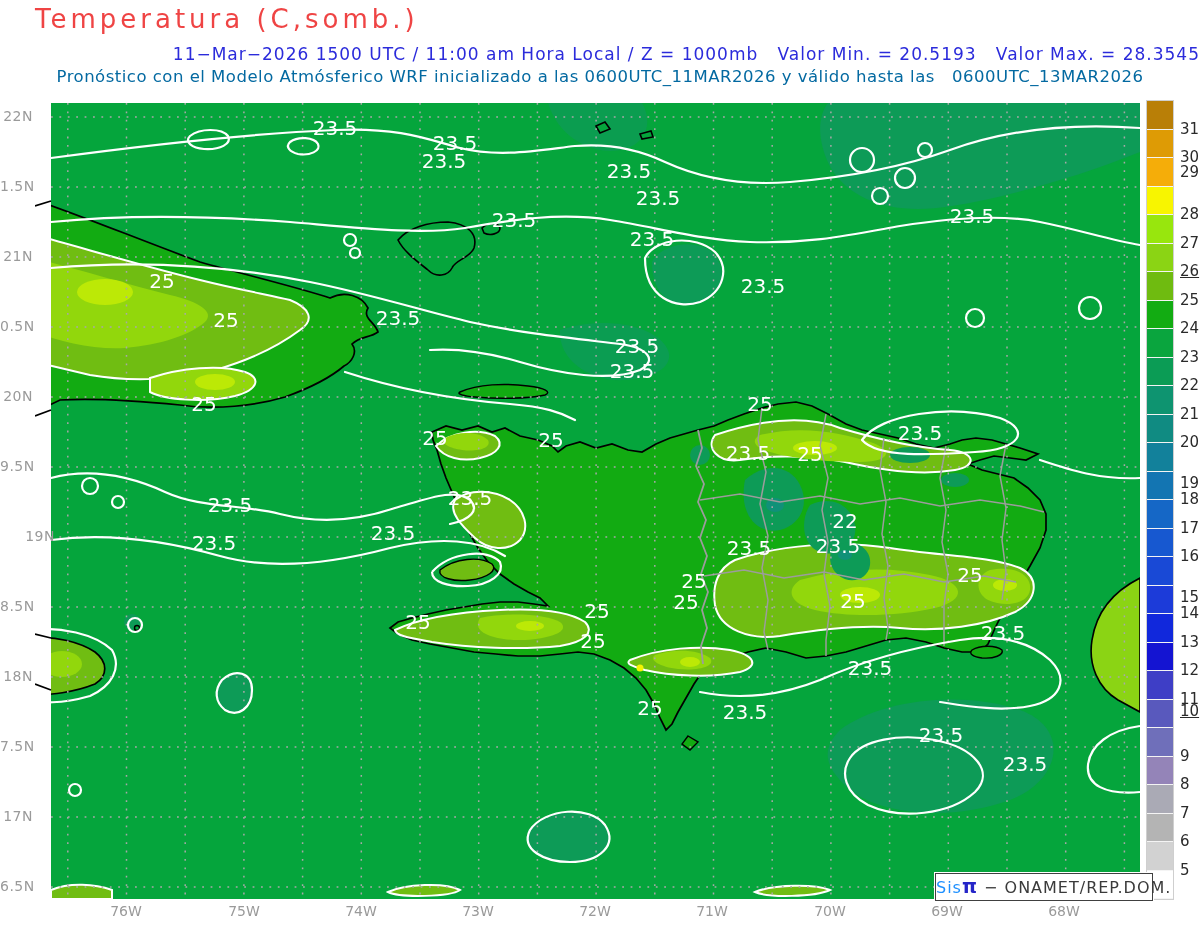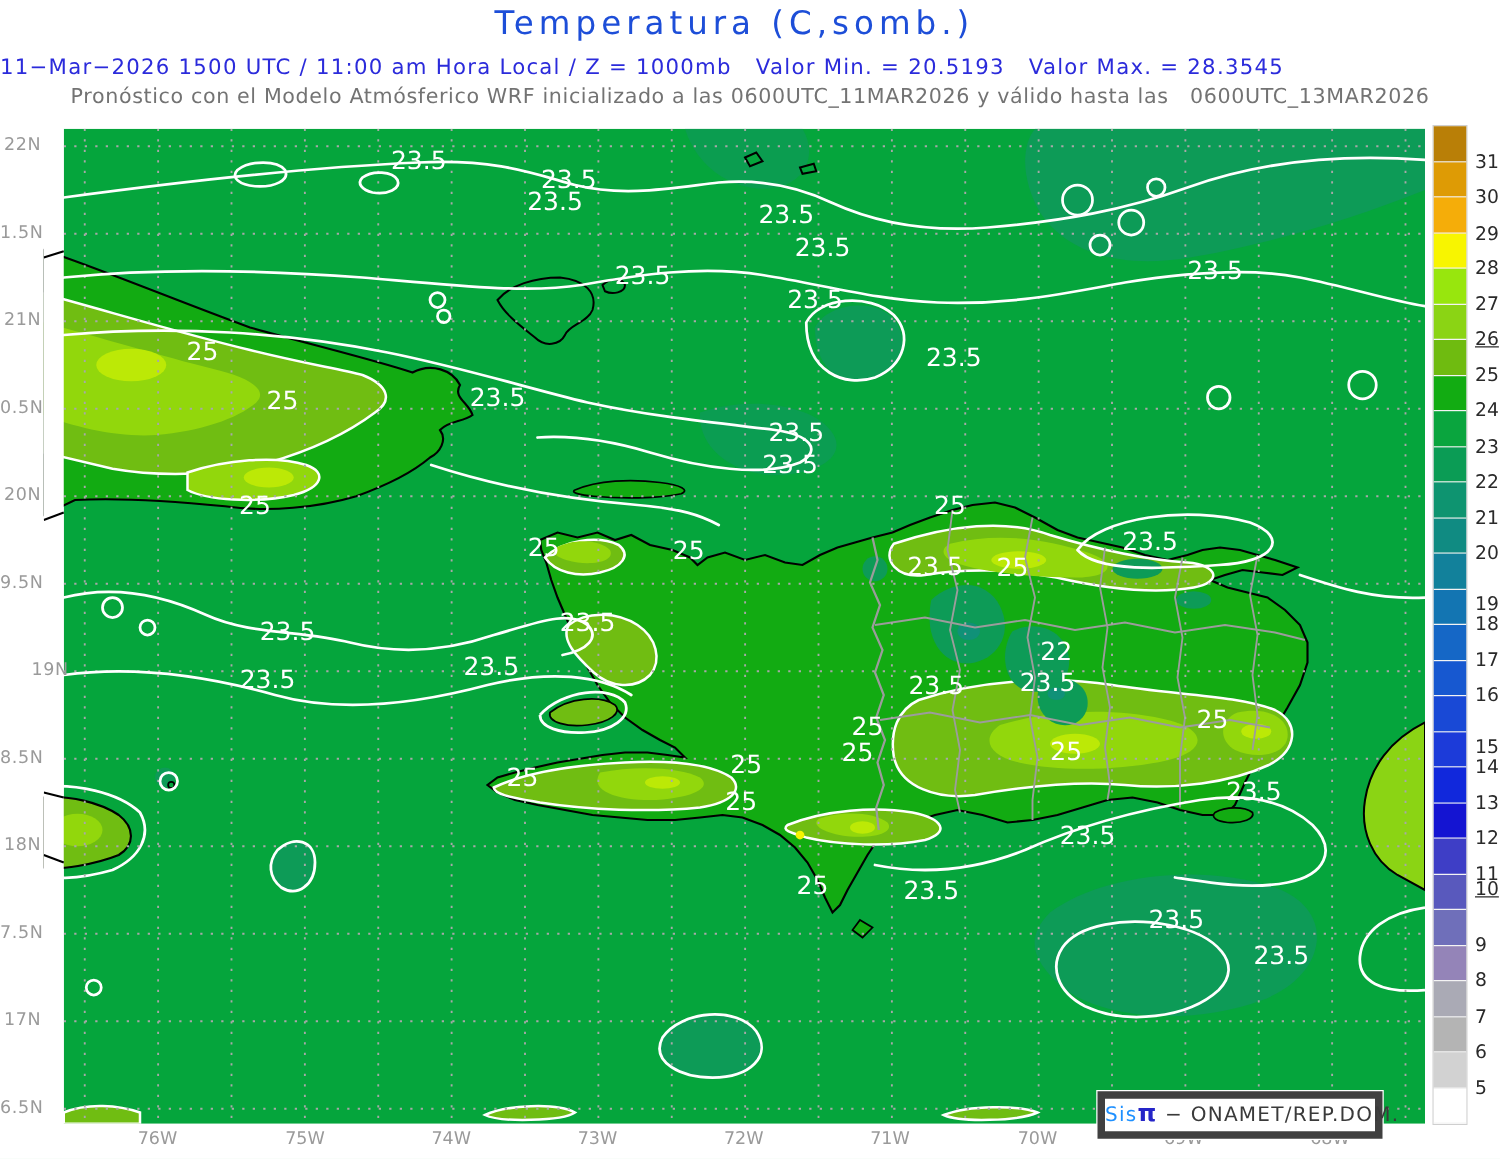--- a/index.html
+++ b/index.html
@@ -1,33 +1,33 @@
 <!DOCTYPE html>
 <html><head>
 <meta charset="utf-8">
 <style>
   html,body{margin:0;padding:0;background:#fff;}
   #canvas{position:relative;width:1200px;height:927px;background:#ffffff;overflow:hidden;
           font-family:"DejaVu Sans", sans-serif;}
-  .title{position:absolute;top:4px;left:35px;width:1105px;text-align:center;
-         font-size:26px;letter-spacing:4px;color:#1d4ed8;white-space:pre;}
-  .sub1{position:absolute;top:44px;left:0;width:1200px;text-align:left;
+  .title{position:absolute;top:4px;left:35px;width:1105px;
+         font-size:26px;letter-spacing:4px;color:#ef4444;white-space:pre;}
+  .sub1{position:absolute;top:44px;left:0;width:1200px;text-align:right;
         font-size:17px;letter-spacing:1px;color:#2B2BDB;white-space:pre;}
   .sub2{position:absolute;top:67px;left:0;width:1200px;text-align:center;
-        font-size:16.5px;letter-spacing:0.5px;color:#737373;white-space:pre;}
+        font-size:16.5px;letter-spacing:0.5px;color:#0369a1;white-space:pre;}
   #map-wrap{position:absolute;left:35px;top:103px;width:1105px;height:796px;}
   .lat-label{position:absolute;width:33px;text-align:right;font-size:14px;color:#9a9a9a;
              letter-spacing:0.5px;}
   .lon-label{position:absolute;top:903px;width:60px;text-align:center;font-size:14px;color:#9a9a9a;}
   #colorbar{position:absolute;left:1146px;top:100px;width:26px;height:798px;
             border:1px solid #cfcfcf;box-sizing:content-box;}
   .cb-seg{width:26px;border-bottom:1px solid #f4f4f4;box-sizing:border-box;}
   .cb-label{position:absolute;left:1180px;font-size:15px;color:#2a2a2a;}
-  #credit{position:absolute;left:878px;top:873px;width:216px;height:26px;background:#fff;
-          border:6px solid #404040;text-align:right;font-size:16px;line-height:25px;
+  #credit{position:absolute;left:935px;top:873px;width:216px;height:26px;background:#fff;
+          border:1px solid #404040;text-align:right;font-size:16px;line-height:25px;
           letter-spacing:1px;color:#3a3a3a;white-space:pre;box-shadow:0 0 0 1px #fff;}
   #credit .sis{color:#1E90FF;}
   #credit .pi{color:#2525C8;font-size:19px;font-weight:bold;}
   svg text.cl{fill:#ffffff;font-family:"DejaVu Sans",sans-serif;font-size:20px;}
 </style>
 </head>
 <body>
 
 <div id="canvas">
 
@@ -318,21 +318,21 @@
       <div class="cb-seg" style="height: 28.5px; background: rgb(111, 111, 186);"></div>
       <div class="cb-seg" style="height: 28.5px; background: rgb(148, 132, 184);"></div>
       <div class="cb-seg" style="height: 28.5px; background: rgb(170, 170, 181);"></div>
       <div class="cb-seg" style="height: 28.5px; background: rgb(180, 180, 180);"></div>
       <div class="cb-seg" style="height: 28.5px; background: rgb(210, 210, 210);"></div>
       <div class="cb-seg" style="height: 28.5px; background: rgb(255, 255, 255);"></div>
     </div>
   <div id="cb-labels">
       <span class="cb-label" style="top: 119.5px;">31</span>
       <span class="cb-label" style="top: 148px;">30</span>
-      <span class="cb-label" style="top: 178px;">29</span>
+      <span class="cb-label" style="top: 163px;">29</span>
       <span class="cb-label" style="top: 205px;">28</span>
       <span class="cb-label" style="top: 233.5px;">27</span>
       <span class="cb-label" style="top: 262px; text-decoration: underline;">26</span>
       <span class="cb-label" style="top: 290.5px;">25</span>
       <span class="cb-label" style="top: 319px;">24</span>
       <span class="cb-label" style="top: 347.5px;">23</span>
       <span class="cb-label" style="top: 376px;">22</span>
       <span class="cb-label" style="top: 404.5px;">21</span>
       <span class="cb-label" style="top: 433px;">20</span>
       <span class="cb-label" style="top: 461.5px; margin-top: 12px;">19</span>

